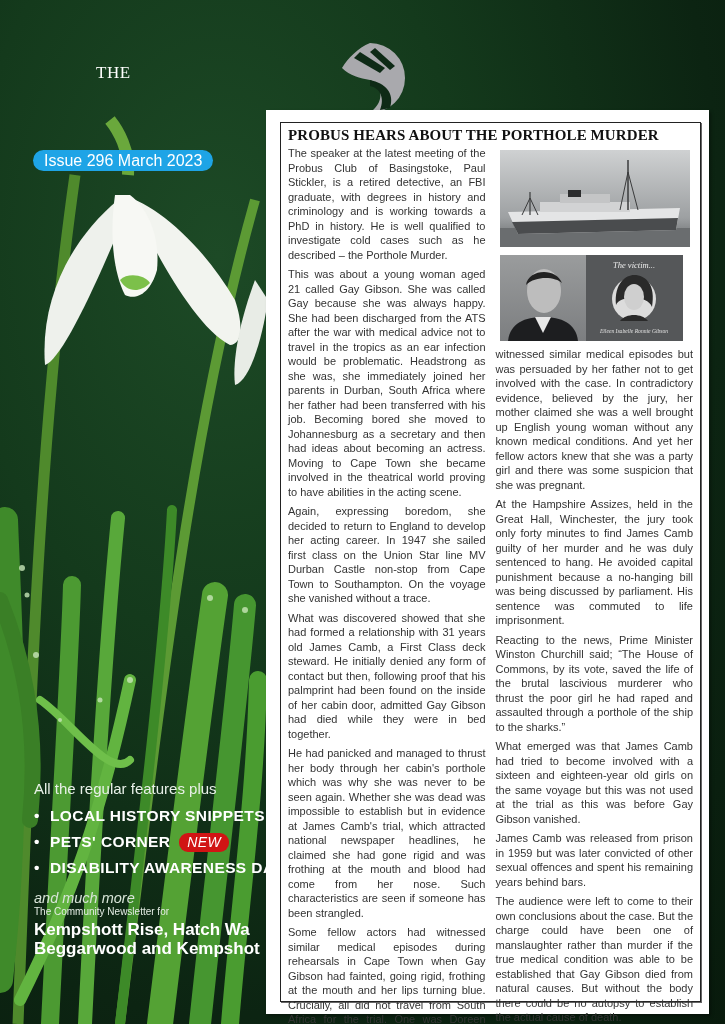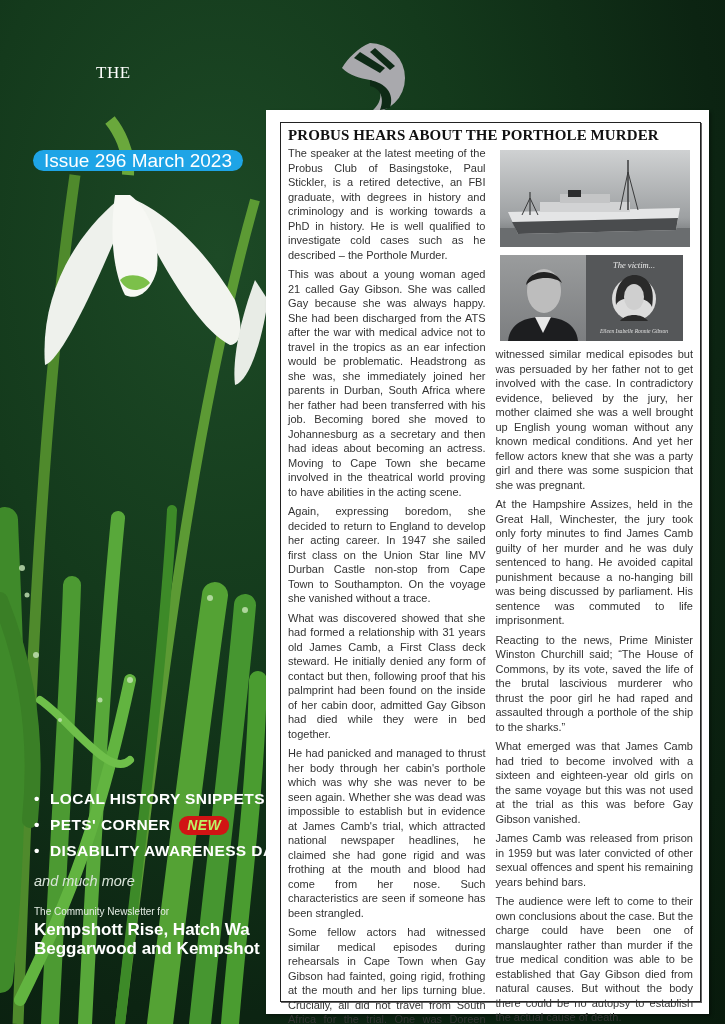--- a/index.html
+++ b/index.html
@@ -26,36 +26,36 @@
   }
   .masthead-title {
     position: absolute; left: 35px; top: 44px;
     font-family: "Liberation Serif", serif;
     color: #ffffff; font-size: 92px; line-height: 92px; letter-spacing: -1px;
   }
   .rabbit-logo { position: absolute; left: 340px; top: 38px; }
   .issue-badge {
     position: absolute; left: 33px; top: 150px;
     background: #1ea4e6; color: #ffffff;
-    font-size: 19px; line-height: 19px;
+    font-size: 16px; line-height: 19px;
     padding: 1px 11px 1px 11px; border-radius: 11px;
   }
 
   
   .promo { position: absolute; left: 34px; top: 780px; color: #fff; }
   .promo-intro { font-size: 15px; color: #e8f0e8; }
   .promo-list { list-style: none; margin-top: 6px; }
   .promo-list li {
     font-weight: bold; font-size: 15.5px; letter-spacing: 0.4px;
     line-height: 26px; white-space: nowrap;
   }
   .promo-list li .bullet { display: inline-block; width: 16px; }
   .new-badge {
-    display: inline-block; background: #d11414; color: #bef264;
-    font-style: italic; font-weight: bold; font-size: 14px;
+    display: inline-block; background: #d11414; color: #ffffff;
+    font-style: italic; font-weight: normal; font-size: 14px;
     padding: 0 8px; border-radius: 9px; line-height: 19px; margin-left: 4px;
   }
   .promo-more { font-style: italic; font-size: 14.5px; color: #d8e4d8; margin-top: 9px; }
   .community { position: absolute; left: 34px; top: 906px; color: #fff; }
   .community-label { font-size: 10px; color: #e4ece4; }
   .community-areas { font-weight: bold; font-size: 17px; line-height: 19px; margin-top: 3px; white-space: nowrap; }
 
   
   .paper {
     position: absolute; left: 266px; top: 110px; width: 443px; height: 904px;
@@ -140,20 +140,21 @@
   <svg class="rabbit-logo" width="75" height="80" viewBox="0 0 75 80">
     <path d="M30 5 A 35 35 0 1 1 30 75 L 35 70 C 45 60, 40 45, 30 42 C 20 40, 10 38, 2 30 C 8 20, 18 10, 30 5 Z" fill="#a9a9ad"></path>
     <path d="M20 14 L 45 30 L 40 35 L 14 20 Z" fill="#0e2a16"></path>
     <path d="M35 10 L 55 28 L 50 32 L 30 14 Z" fill="#0e2a16"></path>
     <path d="M30 42 C 45 45, 55 55, 50 70 L 40 72 C 45 60, 40 50, 30 48 Z" fill="#0e2a16"></path>
   </svg>
 
   <div class="issue-badge">Issue 296 March 2023</div>
 
   <div class="promo">
+    <div class="promo-intro">All the regular features plus</div>
     <ul class="promo-list">
       <li>
         <span class="bullet">•</span><span>LOCAL HISTORY SNIPPETS</span>
         <span class="new-badge">N</span>
       </li>
       <li>
         <span class="bullet">•</span><span>PETS' CORNER</span>
         <span class="new-badge">NEW</span>
       </li>
       <li>

